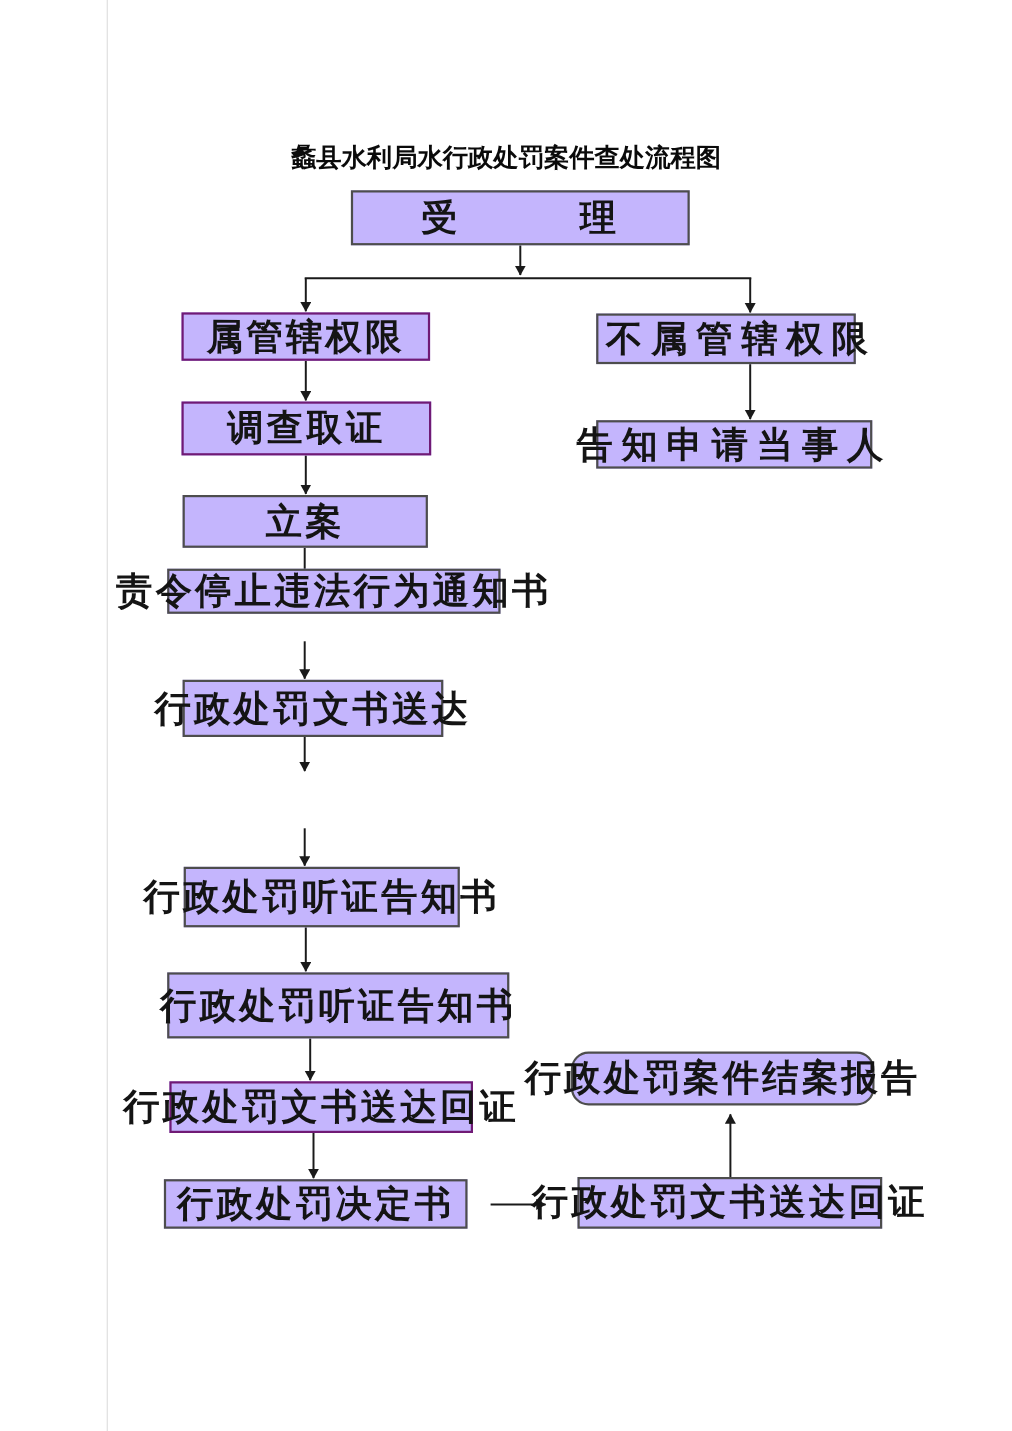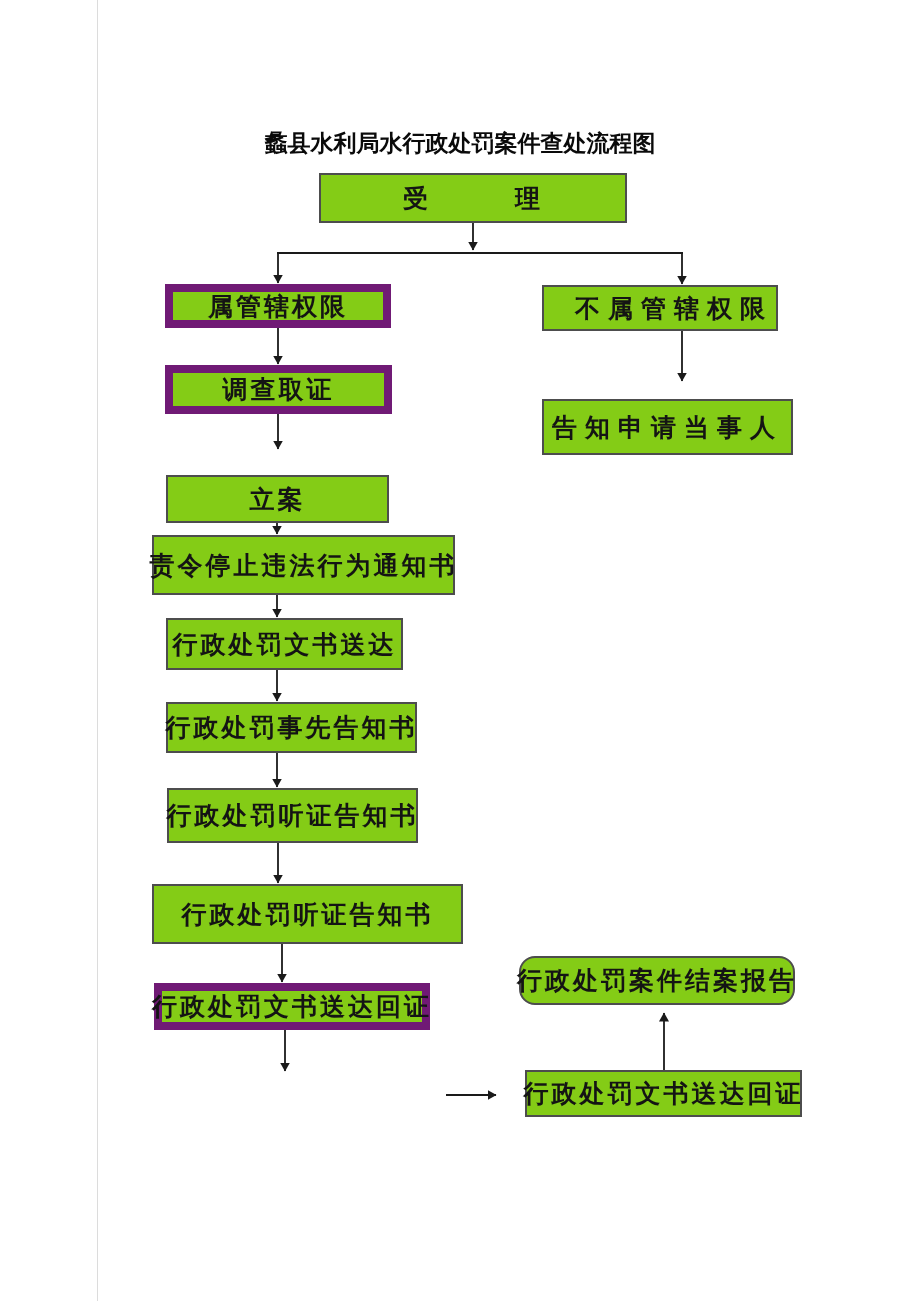--- a/index.html
+++ b/index.html
@@ -18,30 +18,30 @@
   .title{
     position:absolute;left:0;top:128px;width:920px;height:50px;
     text-align:center;
     font-size:23px;font-weight:bold;
     letter-spacing:0px;
     color:#0a0a0a;
     white-space:pre;
   }
   .node{
     position:absolute;
-    background:#84cc16;
+    background:#c4b5fd;
     display:flex;align-items:center;justify-content:center;
-    font-size:25px;font-weight:bold;
+    font-size:33px;font-weight:bold;
     letter-spacing:3px;
     color:#141414;
     white-space:pre;
     box-sizing:border-box;
   }
   .node.dark{border:2px solid #4d4d4d;}
-  .node.light{border:8px solid #701a75;text-align:right;}
+  .node.light{border:2px solid #701a75;text-align:right;}
   .node.wide{letter-spacing:8px;}
   svg.connectors{
     position:absolute;left:0;top:0;width:920px;height:1301px;
     pointer-events:none;
   }
   svg.connectors line{stroke:#1a1a1a;stroke-width:1.8;}
 </style>
 </head>
 <body>
 
@@ -94,34 +94,34 @@
   </svg>
 
   <div class="node dark" style="left:319px;top:173px;width:308px;height:50px;">受　　　理</div>
 
   <div class="node light" style="left:165px;top:284px;width:226px;height:44px;">属管辖权限</div>
 
   <div class="node dark wide" style="left:542px;top:285px;width:236px;height:46px;padding-left:28px;">不属管辖权限</div>
 
   <div class="node light" style="left:165px;top:365px;width:227px;height:49px;">调查取证</div>
 
-  <div class="node dark wide" style="left:542px;top:399px;width:251px;height:56px;">告知申请当事人</div>
+  <div class="node dark wide" style="left:542px;top:382px;width:251px;height:44px;">告知申请当事人</div>
 
-  <div class="node dark" style="left:166px;top:450px;width:223px;height:48px;margin-top:25px;">立案</div>
+  <div class="node dark" style="left:166px;top:450px;width:223px;height:48px;">立案</div>
 
-  <div class="node dark" style="left:152px;top:535px;width:303px;height:60px;">责令停止违法行为通知书</div>
+  <div class="node dark" style="left:152px;top:517px;width:303px;height:41px;">责令停止违法行为通知书</div>
 
   <div class="node dark" style="left:166px;top:618px;width:237px;height:52px;">行政处罚文书送达</div>
 
-  <div class="node dark" style="left:166px;top:702px;width:251px;height:51px;">行政处罚事先告知书</div>
 
   <div class="node dark" style="left:167px;top:788px;width:251px;height:55px;">行政处罚听证告知书</div>
 
   <div class="node dark" style="left:152px;top:884px;width:311px;height:60px;">行政处罚听证告知书</div>
 
   <div class="node light" style="left:154px;top:983px;width:276px;height:47px;">行政处罚文书送达回证</div>
 
+  <div class="node dark" style="left:149px;top:1072px;width:276px;height:45px;">行政处罚决定书</div>
 
   <div class="node dark" style="left:519px;top:956px;width:276px;height:49px;border-radius:16px;">行政处罚案件结案报告</div>
 
   <div class="node dark" style="left:525px;top:1070px;width:277px;height:47px;">行政处罚文书送达回证</div>
 
 </div>
 
 </body></html>

